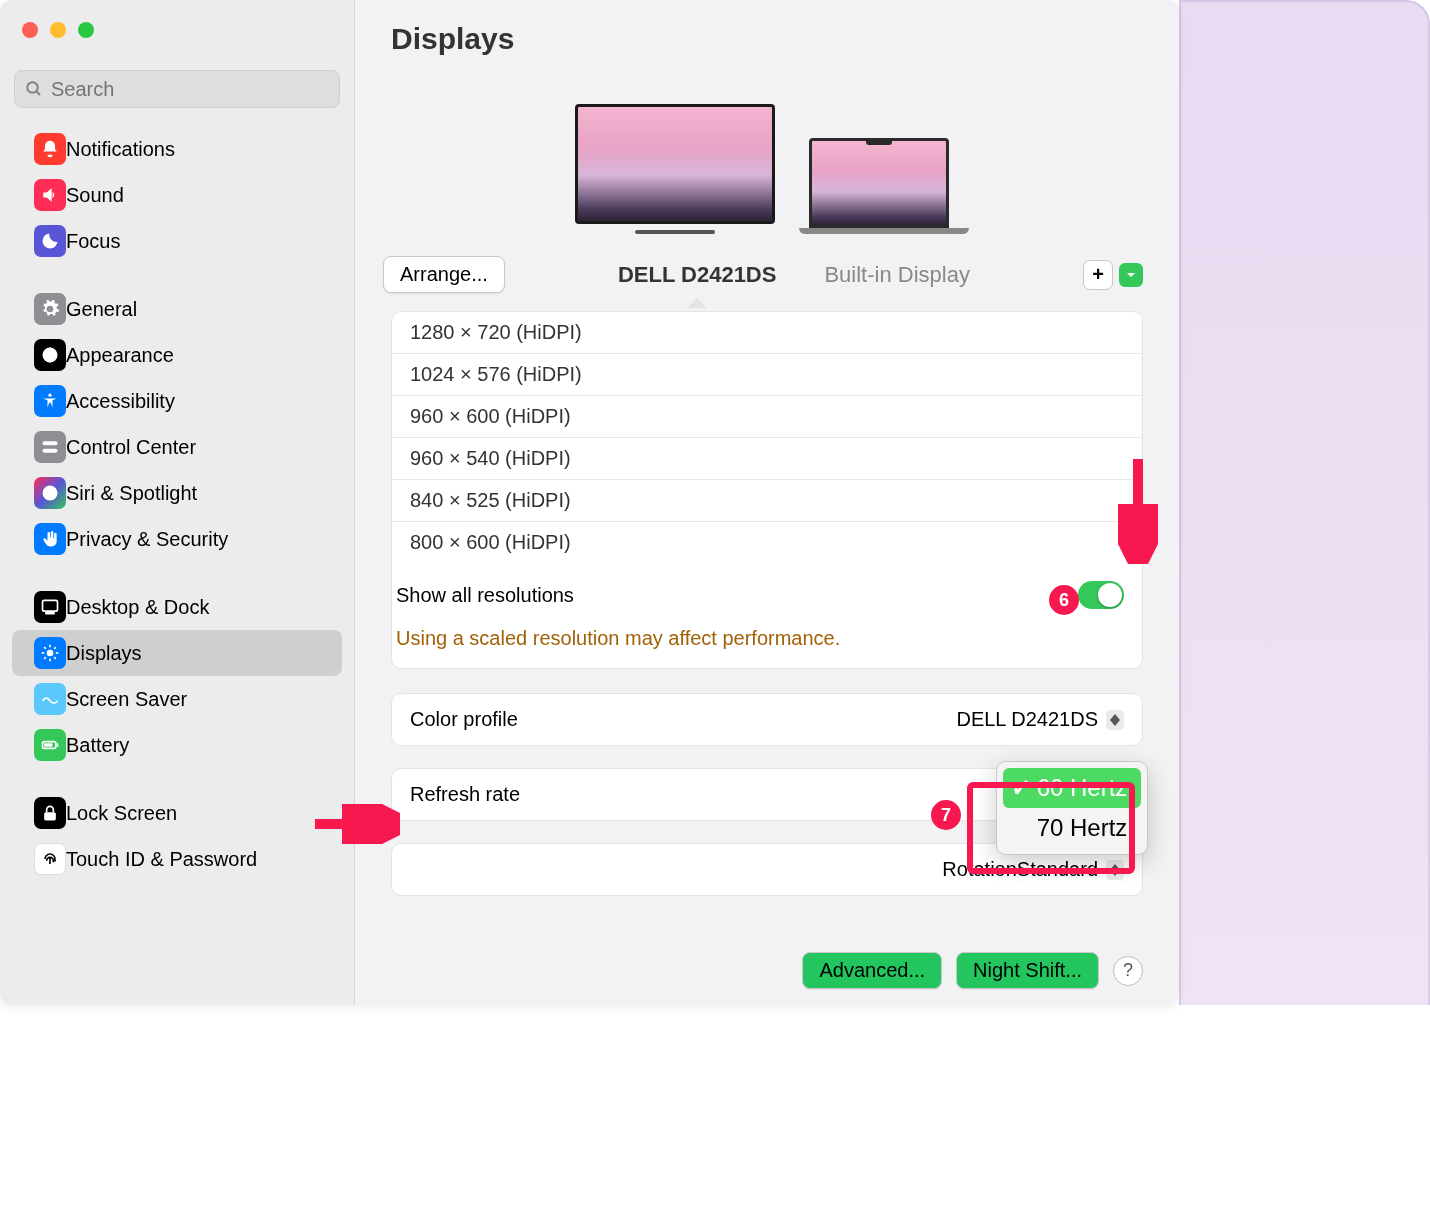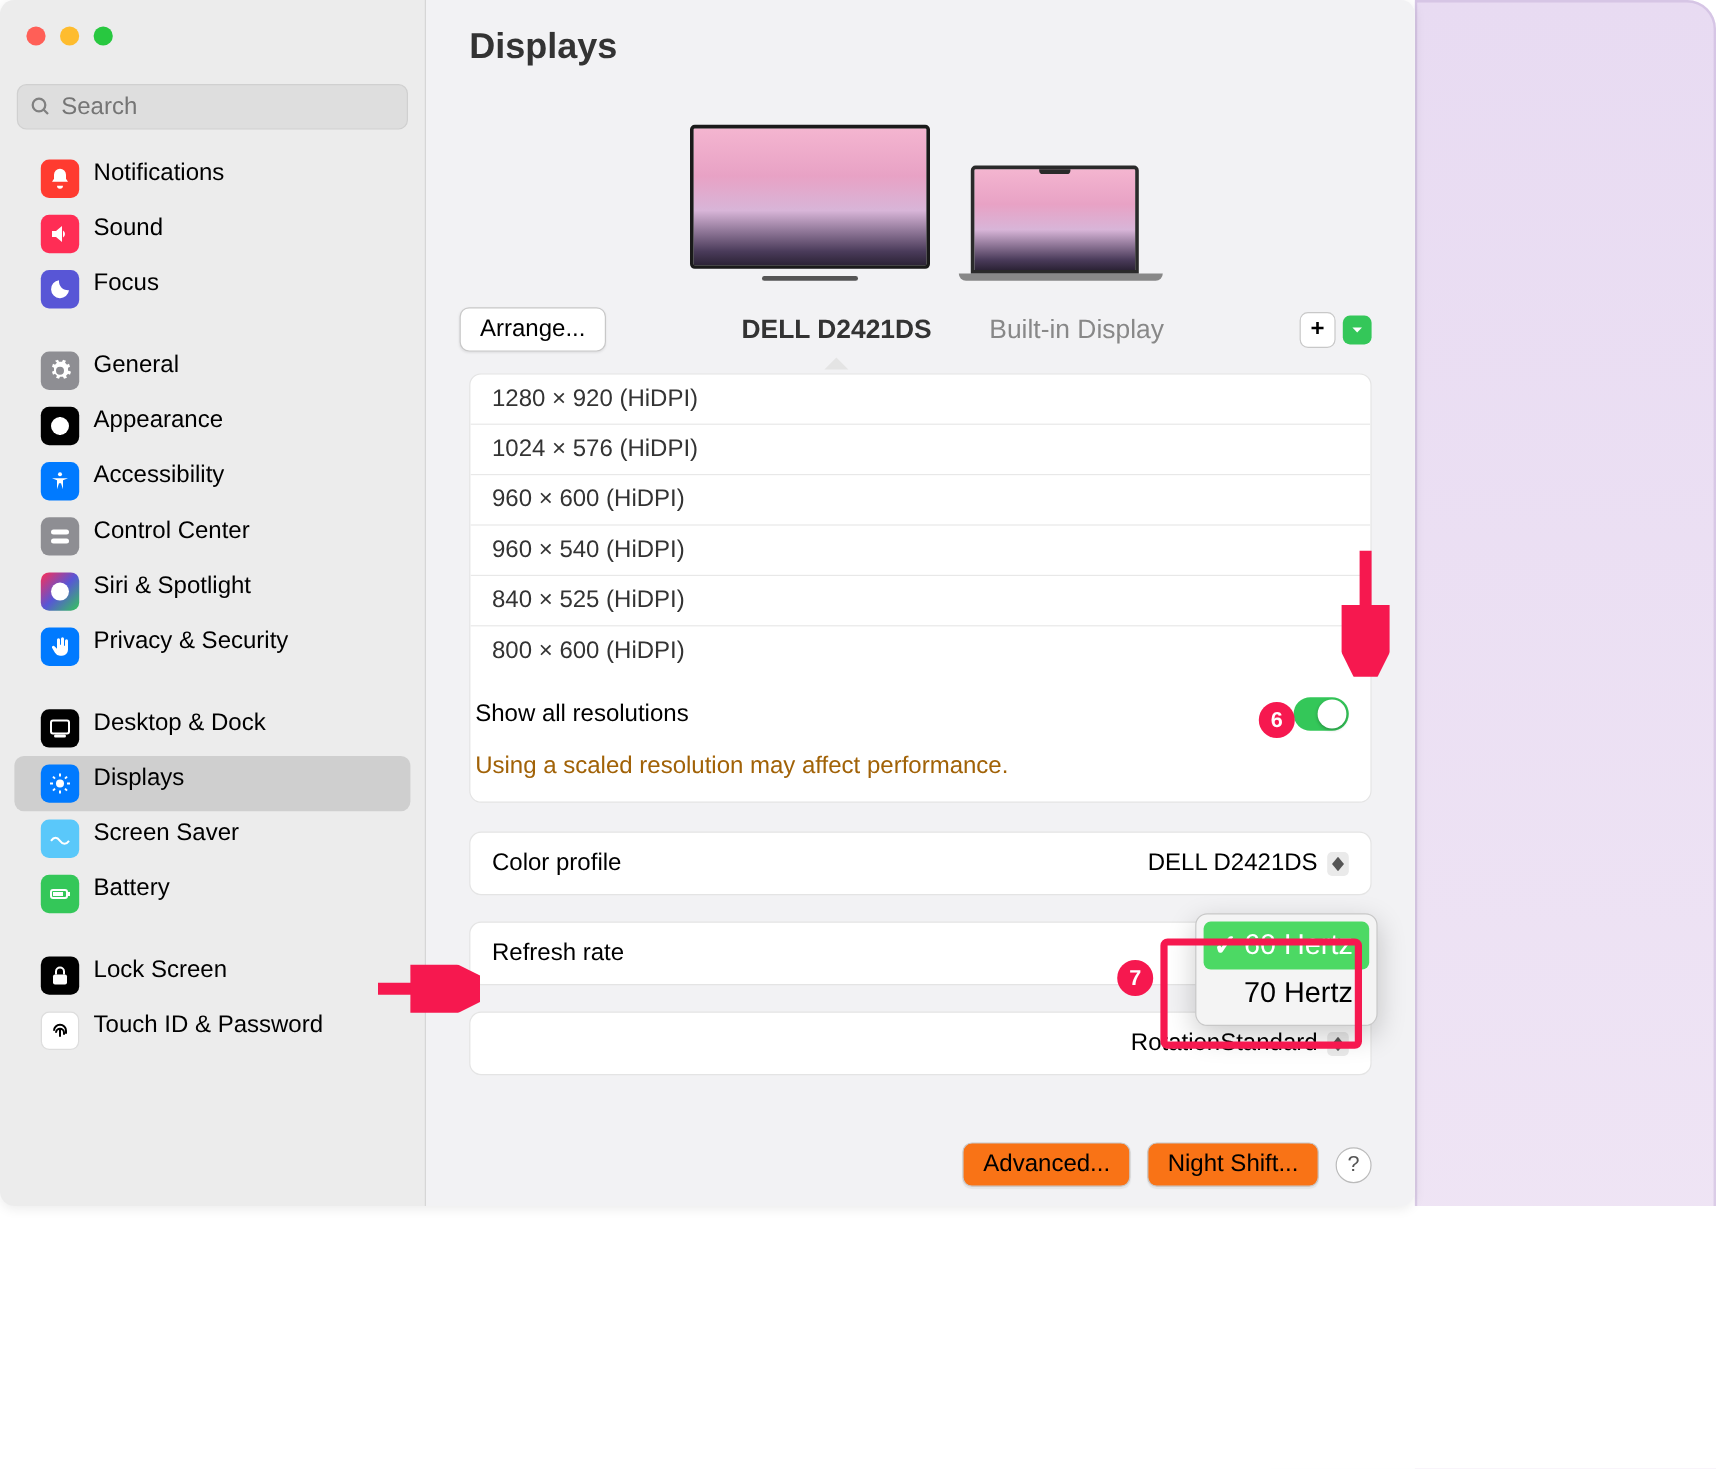--- a/index.html
+++ b/index.html
@@ -9,21 +9,21 @@
 
 .sidebar { width: 355px; background: #ececec; display: flex; flex-direction: column; border-right: 1px solid #d6d6d6; }
 .traffic { display: flex; gap: 12px; padding: 22px 0 0 22px; height: 54px; }
 .dot { width: 16px; height: 16px; border-radius: 50%; }
 .dot.red { background: #ff5f57; } .dot.yellow { background: #febc2e; } .dot.green { background: #28c840; }
 .search-wrap { padding: 16px 14px 14px 14px; }
 .search { width: 100%; height: 38px; background: #dedede; border-radius: 8px; display: flex; align-items: center; padding: 0 10px; gap: 8px; color: #808080; font-size: 20px; border: 1px solid #d0d0d0; }
 .search input { border: none; background: transparent; outline: none; font-size: 20px; flex: 1; color: #7f1d1d; }
 
 .sidebar-list { flex: 1; overflow-y: auto; padding-top: 4px; }
-.side-item { display: flex; gap: 12px; padding: 7px 12px 7px 22px; font-size: 20px; cursor: pointer; margin: 0 12px; border-radius: 8px; }
+.side-item { display: flex; align-items: center; gap: 0; padding: 7px 12px 7px 22px; font-size: 20px; cursor: pointer; margin: 0 12px; border-radius: 8px; }
 .side-item.selected { background: #cfcfcf; }
 .side-item .icon { width: 32px; height: 32px; border-radius: 7px; display: flex; align-items: center; justify-content: center; flex-shrink: 0; }
 .side-gap { height: 22px; }
 
 
 .icon svg { width: 20px; height: 20px; fill: #fff; }
 .ic-notifications{background:#ff3b30;} .ic-sound{background:#ff2d55;} .ic-focus{background:#5856d6;} .ic-screentime{background:#5856d6;}
 .ic-general{background:#8e8e93;} .ic-appearance{background:#000;} .ic-accessibility{background:#007aff;} .ic-controlcenter{background:#8e8e93;}
 .ic-siri{background:linear-gradient(135deg,#ff2d55,#5856d6,#34c759);} .ic-privacy{background:#007aff;}
 .ic-desktop{background:#000;} .ic-displays{background:#007aff;} .ic-wallpaper{background:#34c3ff;} .ic-screensaver{background:#5ac8fa;} .ic-battery{background:#34c759;}
@@ -74,21 +74,21 @@
 .chevrons svg { width: 10px; height: 6px; fill: #555; }
 
 
 .dropdown-pop { position: absolute; right: -6px; top: -8px; background: #f4f4f4; border: 1px solid #c8c8c8; border-radius: 10px; box-shadow: 0 8px 24px rgba(0,0,0,0.2); padding: 6px; width: 152px; z-index: 20; }
 .dropdown-pop .opt { padding: 6px 10px 6px 30px; font-size: 24px; border-radius: 6px; position: relative; cursor: pointer; text-align: center; }
 .dropdown-pop .opt.checked { background: #4cd964; color: #fff; }
 .dropdown-pop .opt.checked::before { content: "✓"; position: absolute; left: 8px; font-weight: 700; }
 
 
 .footer { display: flex; justify-content: flex-end; gap: 14px; padding: 0 36px 16px 0; align-items: center; }
-.footer .btn { background: #f97316; border: 1px solid #c8c8c8; border-radius: 8px; padding: 6px 16px; font-size: 20px; cursor: pointer; box-shadow: 0 1px 1px rgba(0,0,0,0.06); text-align: center; }
+.footer .btn { background: #22c55e; border: 1px solid #c8c8c8; border-radius: 8px; padding: 6px 16px; font-size: 20px; cursor: pointer; box-shadow: 0 1px 1px rgba(0,0,0,0.06); text-align: center; }
 .help { width: 30px; height: 30px; border: 1px solid #bbb; border-radius: 50%; display: flex; align-items: center; justify-content: center; font-size: 18px; cursor: pointer; color: #555; background: #fff; }
 
 
 .anno-badge { position: absolute; width: 30px; height: 30px; background: #f6184f; border-radius: 15px; color: #fff; font-weight: 700; display: flex; align-items: center; justify-content: center; font-size: 18px; z-index: 50; }
 .anno-arrow { position: absolute; z-index: 40; }
 .anno-arrow svg { display: block; }
 .anno-box { position: absolute; border: 6px solid #f6184f; border-radius: 6px; z-index: 45; pointer-events: none; }
 
 
 .bg-right { position: absolute; left: 1179px; top: 0; width: 251px; height: 1224px; background: linear-gradient(180deg, #e8dbf2 0%, #f0e6f5 100%); border-top-right-radius: 24px; }
@@ -292,21 +292,21 @@
           <svg viewBox="0 0 12 12">
               <path d="M2 4 L6 8 L10 4 Z"></path>
             </svg>
         </div>
       </div>
     </div>
 
     <div class="main-scroll">
       <div class="card" style="padding-bottom:0;">
         <div id="res-list">
-            <div class="res-row">1280 × 920 (HiDPI)</div>
+            <div class="res-row">1280 × 720 (HiDPI)</div>
             <div class="res-row">1024 × 576 (HiDPI)</div>
             <div class="res-row">960 × 600 (HiDPI)</div>
             <div class="res-row">960 × 540 (HiDPI)</div>
             <div class="res-row">840 × 525 (HiDPI)</div>
             <div class="res-row">800 × 600 (HiDPI)</div>
           </div>
         <div class="toggle-row">
           <span class="label">Show all resolutions</span>
           <div class="switch"></div>
         </div>

